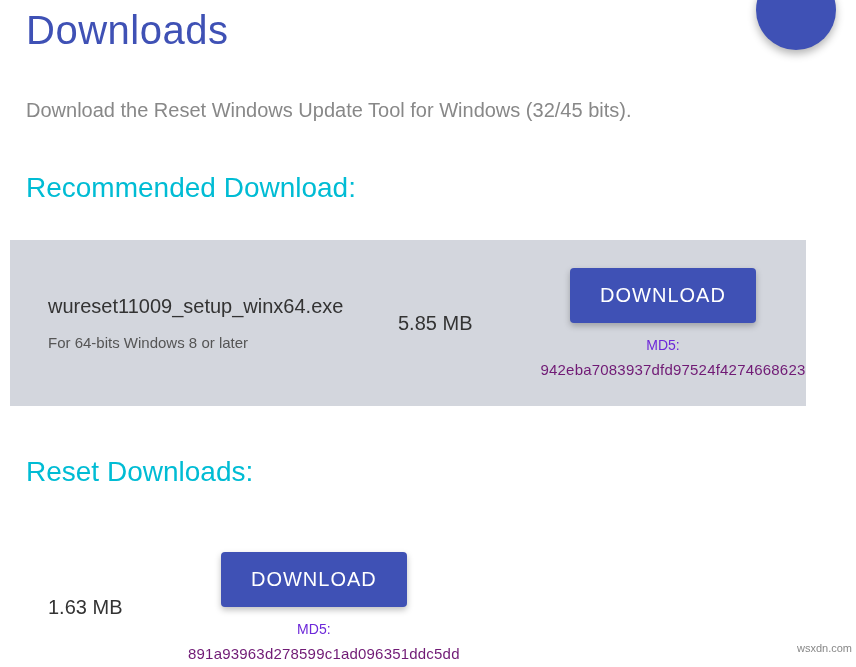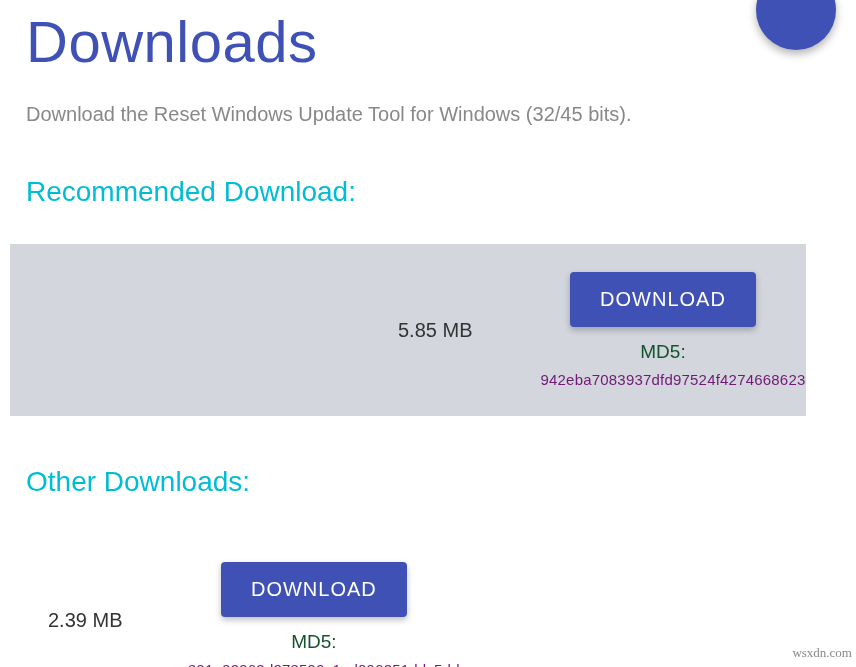--- a/index.html
+++ b/index.html
@@ -17,23 +17,23 @@
     top: -30px;
     right: 20px;
     width: 80px;
     height: 80px;
     border-radius: 50%;
     background: #3f51b5;
     box-shadow: 0 4px 8px rgba(0,0,0,0.3);
   }
   h1.page-title {
     color: #3f51b5;
-    font-size: 58px;
+    font-size: 40px;
     font-weight: 400;
-    margin: 8px 0 28px 26px;
+    margin: 8px 0 46px 26px;
     letter-spacing: 0.5px;
   }
   p.subtitle {
     color: #888;
     font-size: 20px;
     margin: 0 0 50px 26px;
   }
   h2.section-heading {
     color: #00bcd4;
     font-size: 28px;
@@ -87,65 +87,67 @@
     border: none;
     border-radius: 4px;
     font-size: 20px;
     letter-spacing: 1px;
     padding: 16px 30px;
     cursor: pointer;
     box-shadow: 0 3px 6px rgba(0,0,0,0.25);
     margin-bottom: 14px;
   }
   .md5-label {
-    font-size: 19px;
-    color: #14532d;
+    font-size: 14px;
+    color: #6d28d9;
     margin-bottom: 8px;
   }
   .md5-value {
     font-size: 15px;
     color: #701a75;
     letter-spacing: 0.2px;
     white-space: nowrap;
     margin-right: -20px;
   }
   .watermark {
     position: absolute;
     right: 4px;
-    bottom: 6px;
-    font-size: 13px;
+    bottom: 13px;
+    font-size: 11px;
     color: #888;
-    font-family: Liberation Serif, serif;
+    font-family: Liberation Sans, sans-serif;
   }
 </style>
 </head>
 <body>
 
 <div class="fab"></div>
 
 <h1 class="page-title">Downloads</h1>
 <p class="subtitle">Download the Reset Windows Update Tool for Windows (32/45 bits).</p>
 
 <h2 class="section-heading">Recommended Download:</h2>
 
 <div class="card recommended">
   <div class="col-file">
+    <div class="file-name">wureset11009_setup_winx64.exe</div>
+    <div class="file-desc">For 64-bits Windows 8 or later</div>
   </div>
   <div class="col-size">5.85 MB</div>
   <div class="col-dl">
     <button class="dl-btn">DOWNLOAD</button>
     <div class="md5-label">MD5:</div>
     <div class="md5-value">942eba7083937dfd97524f4274668623</div>
   </div>
 </div>
 
-<h2 class="section-heading">Other Downloads:</h2>
+<h2 class="section-heading">Reset Downloads:</h2>
 
 <div class="card other">
-  <div class="col-size">2.39 MB</div>
+  <div class="col-size">1.63 MB</div>
   <div class="col-dl">
     <button class="dl-btn">DOWNLOAD</button>
     <div class="md5-label">MD5:</div>
     <div class="md5-value">891a93963d278599c1ad096351ddc5dd</div>
   </div>
 </div>
 
 <div class="watermark">wsxdn.com</div>
 
 </body></html>

